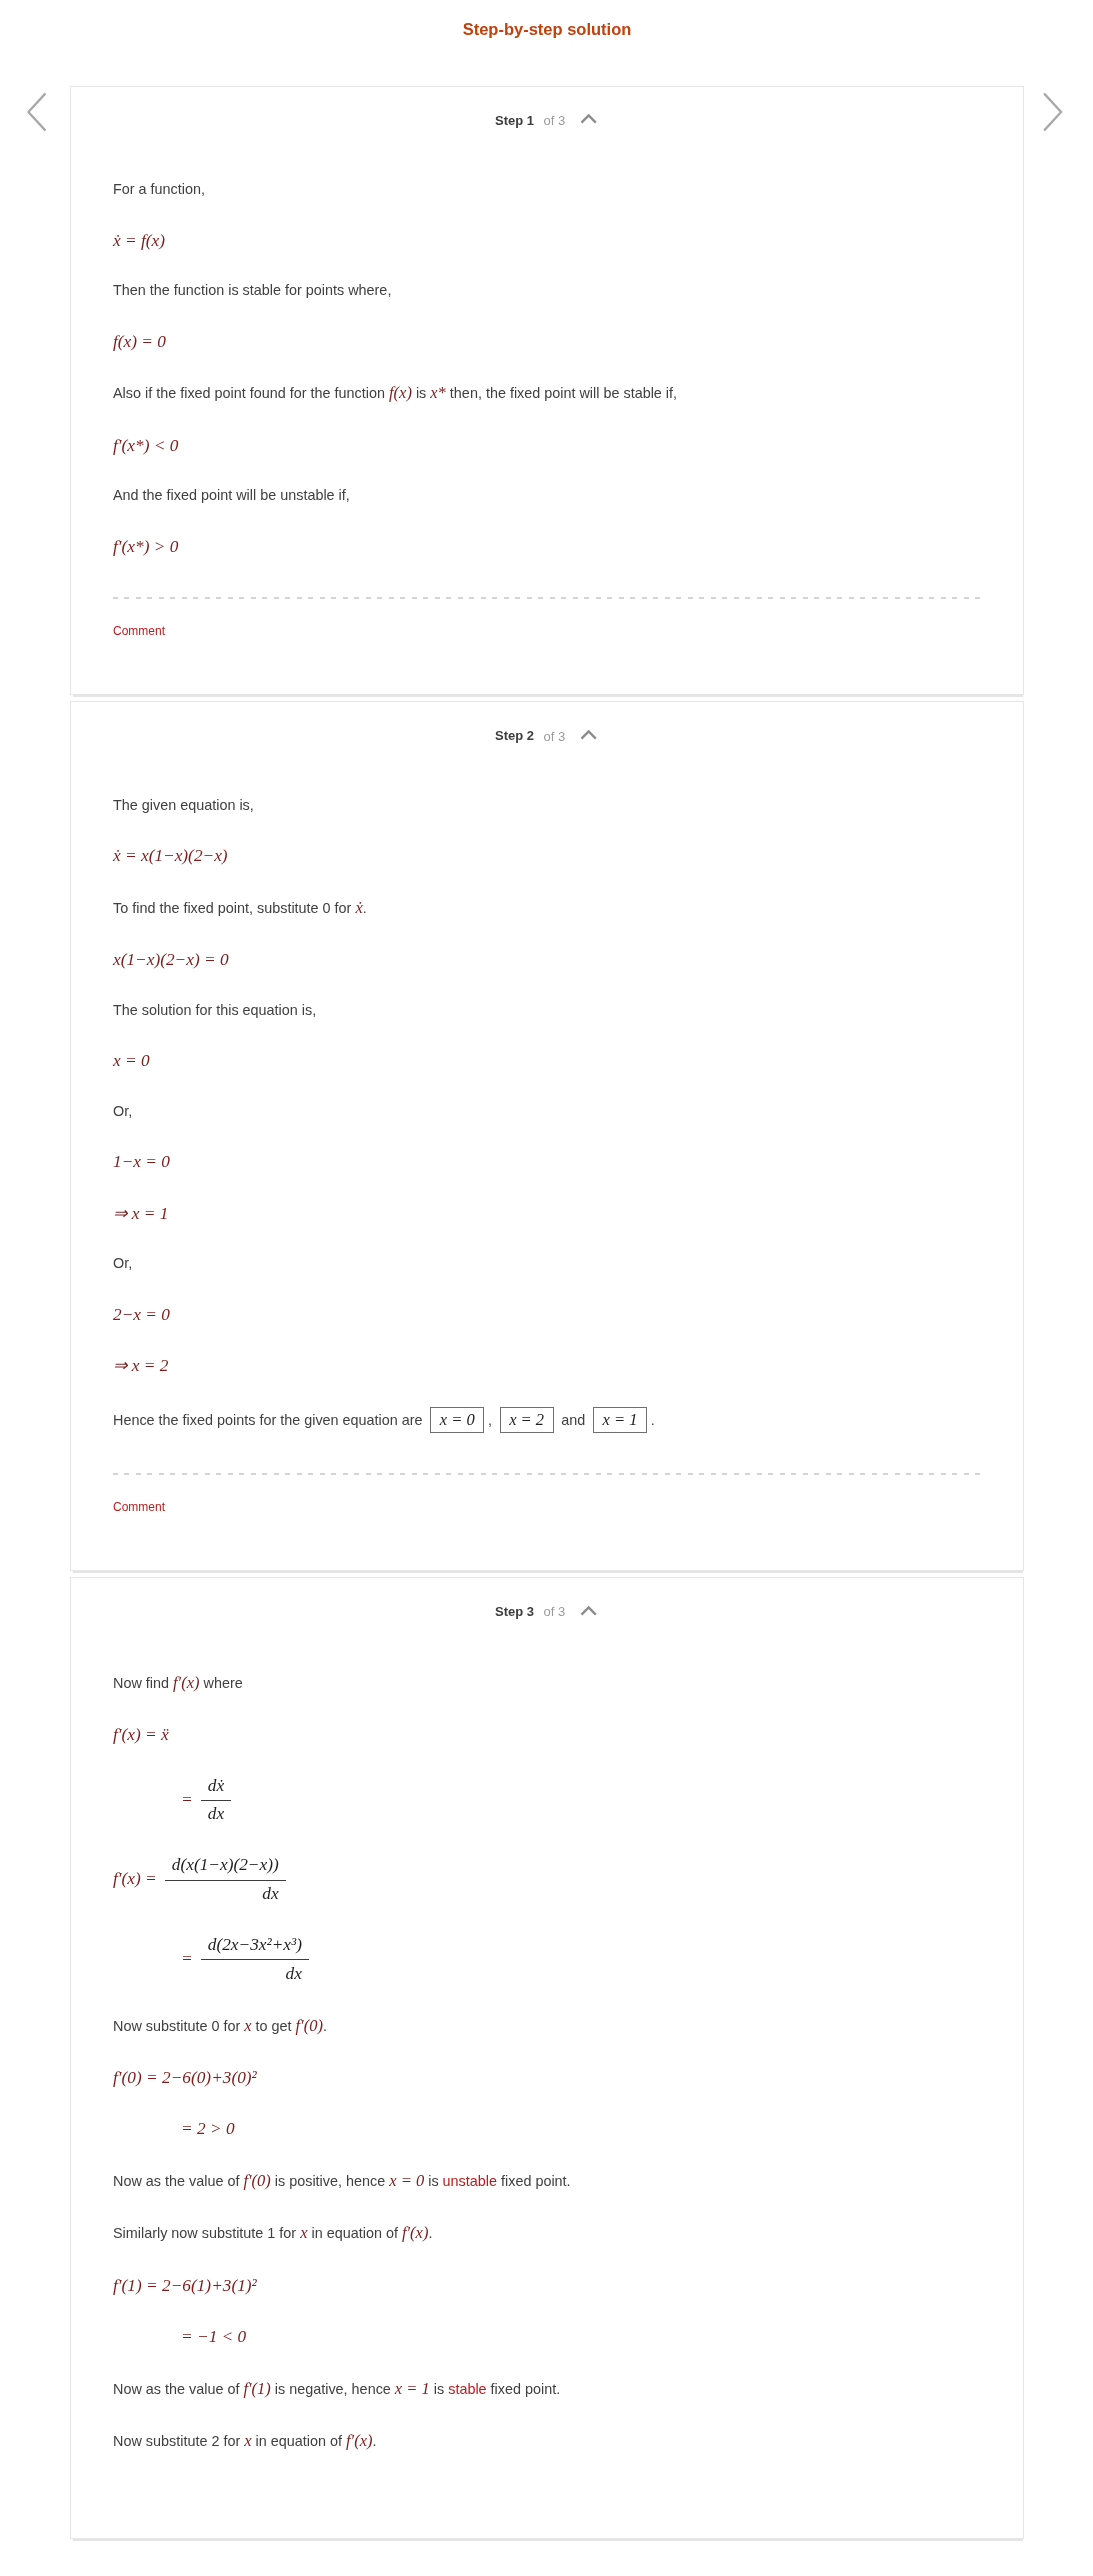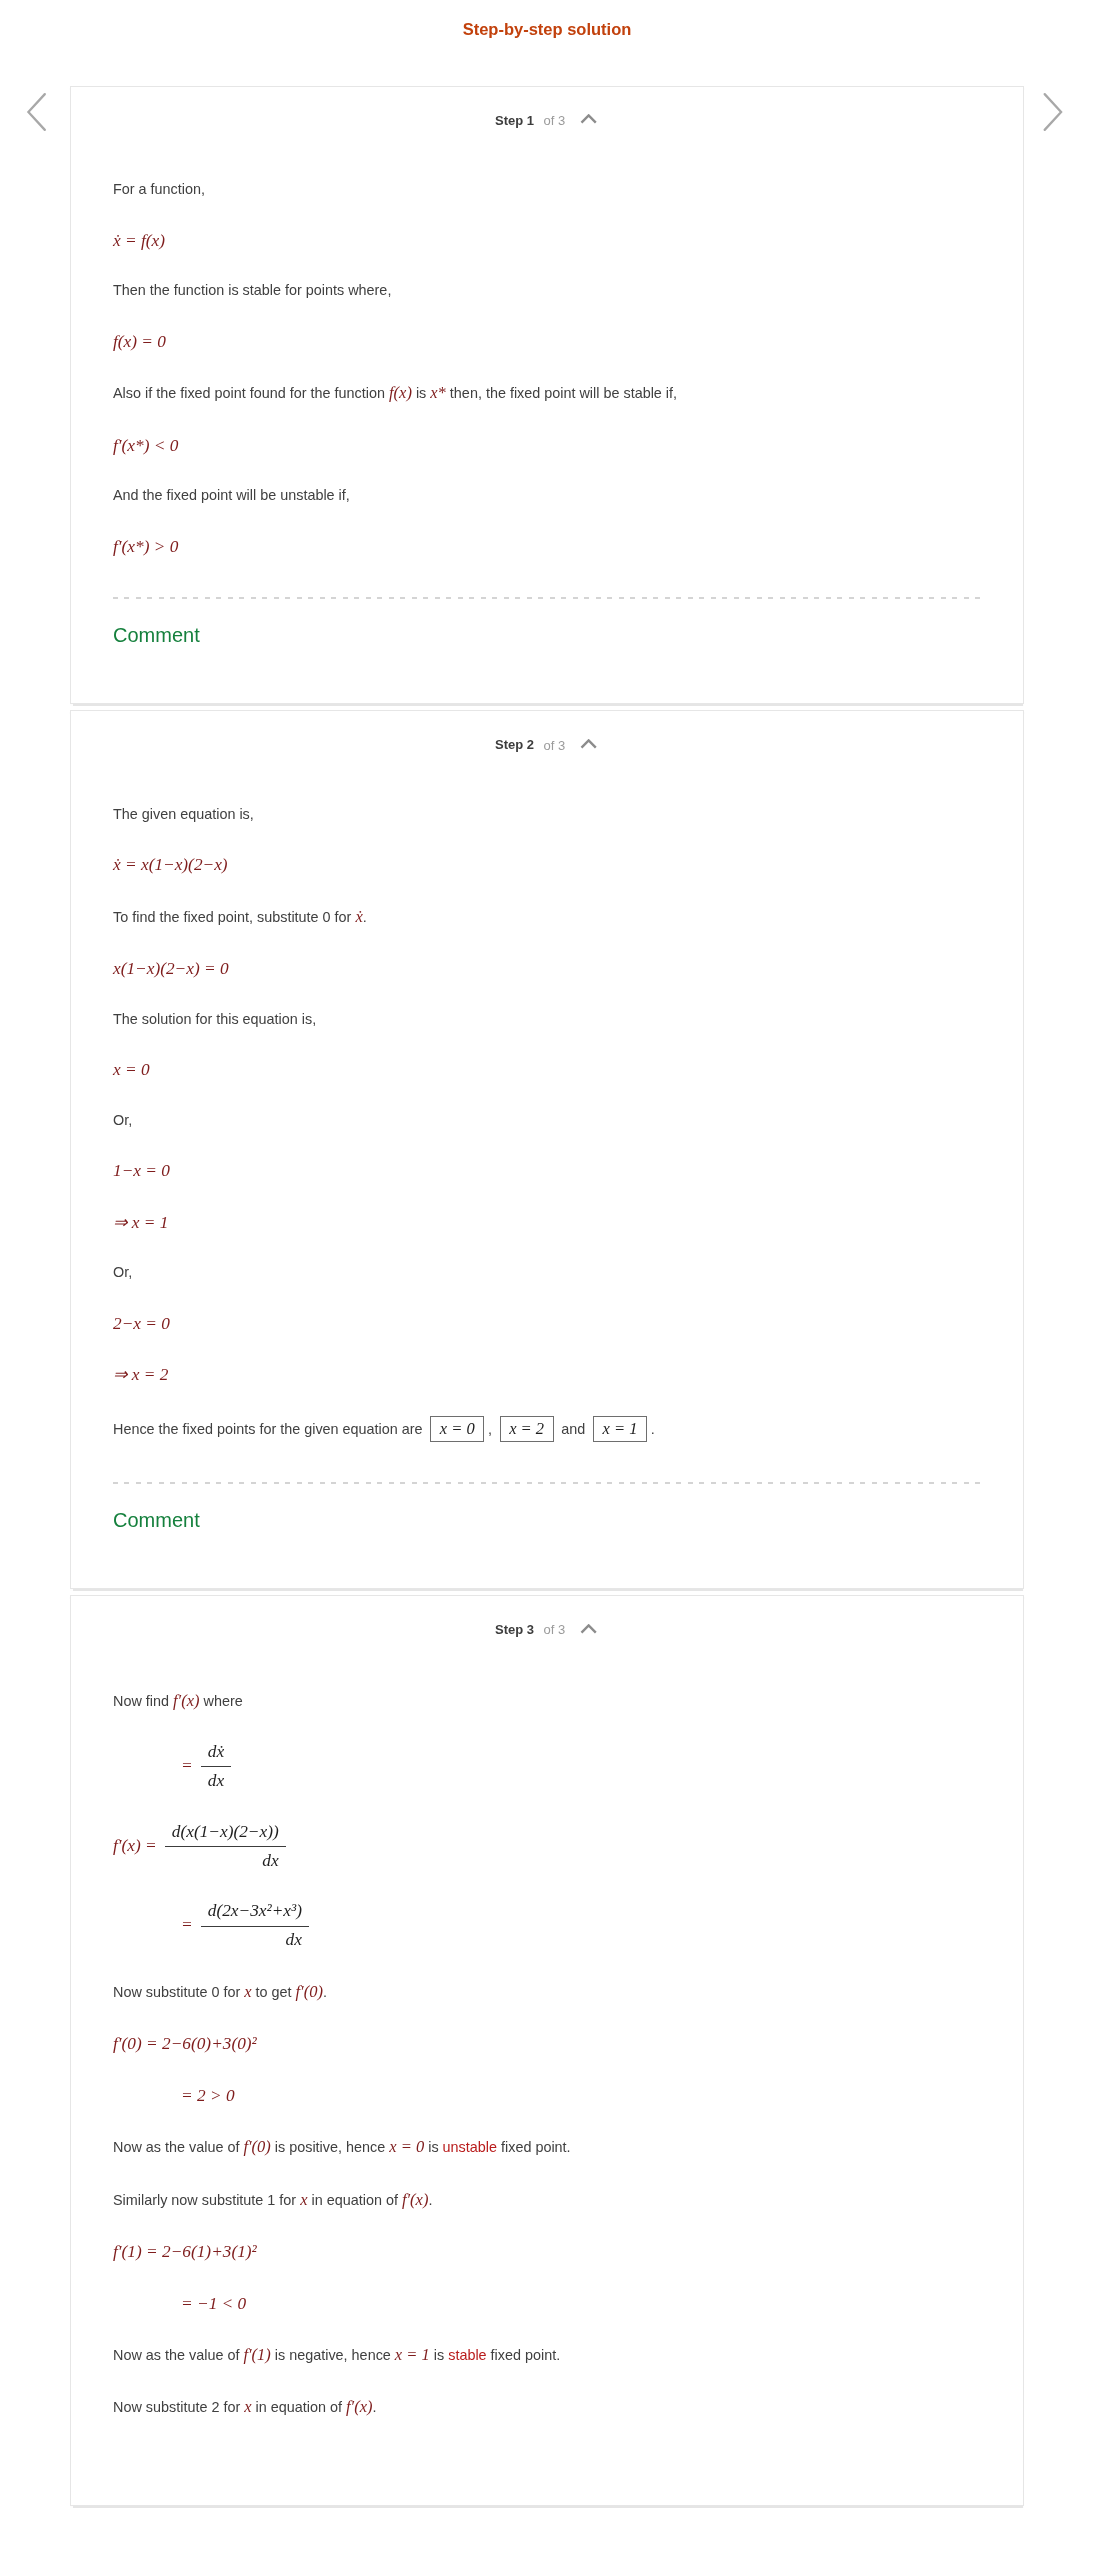--- a/index.html
+++ b/index.html
@@ -100,22 +100,22 @@
 
   .divider {
     height: 2.2px;
     margin-top: 40px;
     background: repeating-linear-gradient(90deg, #d4d4d4 0 5px, transparent 5px 11.5px);
   }
 
   .comment-link {
     display: inline-block;
     margin-top: 24.5px;
-    font-size: 20px;
-    color: #15803d;
+    font-size: 12px;
+    color: #b91c1c;
     text-decoration: none;
   }
 </style>
 </head>
 <body>
 
 <h1 class="page-title">Step-by-step solution</h1>
 
 <div class="carousel">
 
@@ -190,20 +190,21 @@
         <span class="step-label">Step 3</span>
         <span class="step-of">of 3</span>
         <button class="collapse-btn" aria-label="Collapse step">
           <svg width="17.3" height="10" viewBox="0 0 24 14">
             <polyline points="2,12 12,2 22,12" fill="none" stroke="#8c8c8c" stroke-width="3.4"></polyline>
           </svg>
         </button>
       </div>
       <div class="step-body">
         <p class="para"><span class="seg-t">Now find </span><span class="seg-m">f′(x)</span><span class="seg-t"> where</span></p>
+        <div class="math"><span class="seg-m">f′(x) = ẍ</span></div>
         <div class="math cont"><span class="seg-m">= </span><span class="frac"><span class="num">dẋ</span><span class="den">dx</span></span></div>
         <div class="math"><span class="seg-m">f′(x) = </span><span class="frac"><span class="num">d(x(1−x)(2−x))</span><span class="den">dx</span></span></div>
         <div class="math cont"><span class="seg-m">= </span><span class="frac"><span class="num">d(2x−3x²+x³)</span><span class="den">dx</span></span></div>
         <p class="para"><span class="seg-t">Now substitute 0 for </span><span class="seg-m">x</span><span class="seg-t"> to get </span><span class="seg-m">f′(0)</span><span class="seg-t">.</span></p>
         <div class="math"><span class="seg-m">f′(0) = 2−6(0)+3(0)²</span></div>
         <div class="math cont"><span class="seg-m">= 2 &gt; 0</span></div>
         <p class="para"><span class="seg-t">Now as the value of </span><span class="seg-m">f′(0)</span><span class="seg-t"> is positive, hence </span><span class="seg-m">x = 0</span><span class="seg-t"> is </span><span class="seg-b">unstable</span><span class="seg-t"> fixed point.</span></p>
         <p class="para"><span class="seg-t">Similarly now substitute 1 for </span><span class="seg-m">x</span><span class="seg-t"> in equation of </span><span class="seg-m">f′(x)</span><span class="seg-t">.</span></p>
         <div class="math"><span class="seg-m">f′(1) = 2−6(1)+3(1)²</span></div>
         <div class="math cont"><span class="seg-m">= −1 &lt; 0</span></div>

